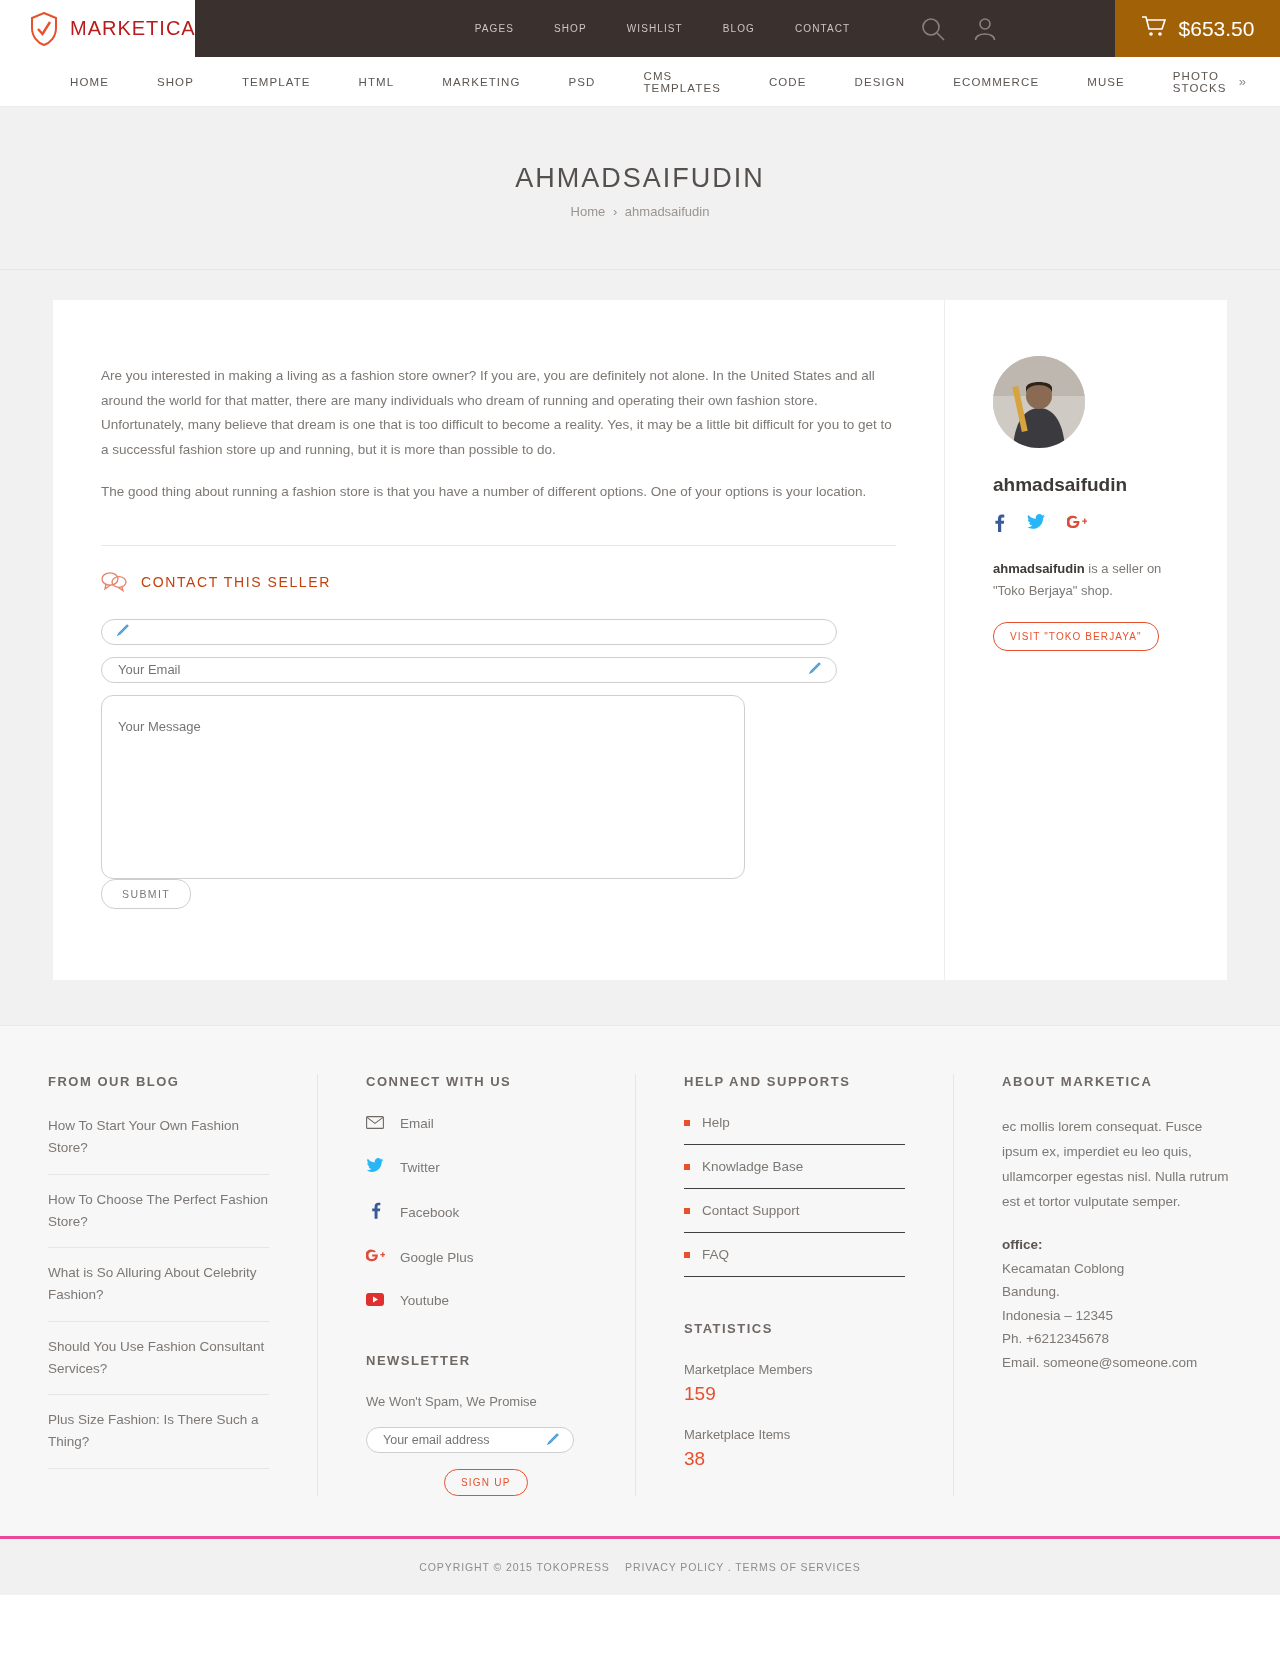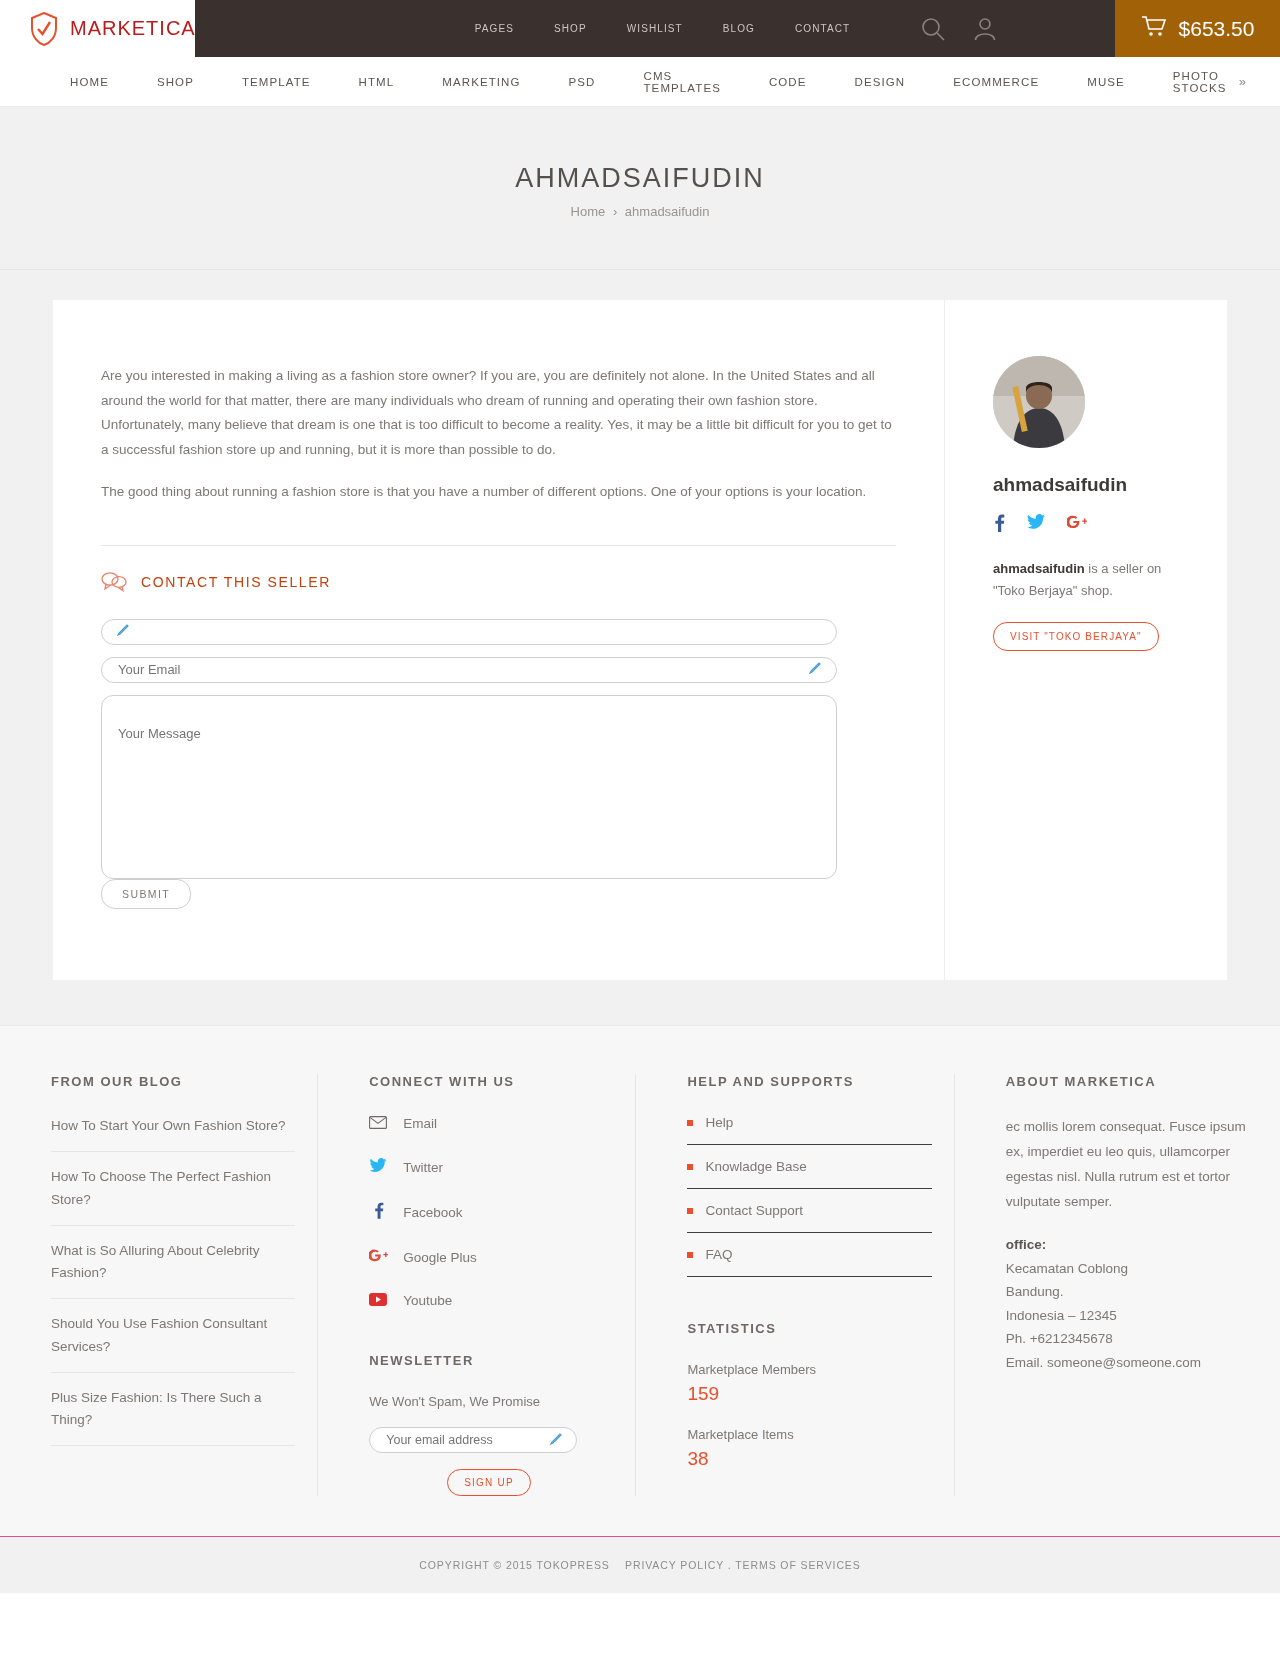--- a/index.html
+++ b/index.html
@@ -175,25 +175,25 @@
     border: none;
     outline: none;
     flex: 1;
     font-size: 13px;
     color: #8c8c8c;
     font-family: "Liberation Sans", sans-serif;
     background: transparent;
   }
   .field .pen { color: #4a9ad4; font-size: 12px; }
   .textarea-box {
-    width: 736px;
+    width: 644px;
     height: 184px;
     border: 1px solid #cfcfcf;
     border-radius: 12px;
-    padding: 28px 14px;
+    padding: 21px 14px;
     margin-top: 10px;
     position: relative;
   }
   .textarea-box textarea {
     width: 100%;
     height: 100%;
     border: none;
     outline: none;
     resize: none;
     font-size: 13px;
@@ -254,21 +254,21 @@
     text-decoration: none;
   }
 
   
   .footer {
     background: #f7f7f7;
     border-top: 1px solid #e9e9e9;
     display: flex;
     padding: 48px 0 40px;
   }
-  .fcol { padding: 0 22px; margin-left: 29px; }
+  .fcol { padding: 0 48px; }
   .fcol.c1 { width: 318px; border-right: 1px solid #e6e6e6; }
   .fcol.c2 { width: 318px; border-right: 1px solid #e6e6e6; }
   .fcol.c3 { width: 318px; border-right: 1px solid #e6e6e6; }
   .fcol.c4 { width: 326px; }
   .fcol h4 {
     font-size: 13px;
     letter-spacing: 1.5px;
     color: #6f6864;
     text-transform: uppercase;
     font-weight: bold;
@@ -337,21 +337,21 @@
   }
   .bullet { width: 6px; height: 6px; background: #e8502c; display: inline-block; }
   .stat-label { font-size: 13px; color: #7d7874; margin-top: 22px; }
   .stat-value { font-size: 19px; color: #e8502c; margin-top: 6px; }
   .about-p { font-size: 13.5px; line-height: 1.85; color: #7d7874; margin: 0 0 18px; }
   .about-office { font-size: 13.5px; line-height: 1.75; color: #7d7874; }
   .about-office b { color: #5d5550; }
 
   .copyright {
     background: #f1f1f1;
-    border-top: 1px solid #ec4899;
+    border-top: 3px solid #ec4899;
     text-align: center;
     padding: 22px 0;
     font-size: 10.5px;
     letter-spacing: 0.9px;
     color: #8d8d8d;
     text-transform: uppercase;
   }
   .copyright a { color: #8d8d8d; text-decoration: none; }
 </style>
 </head>

